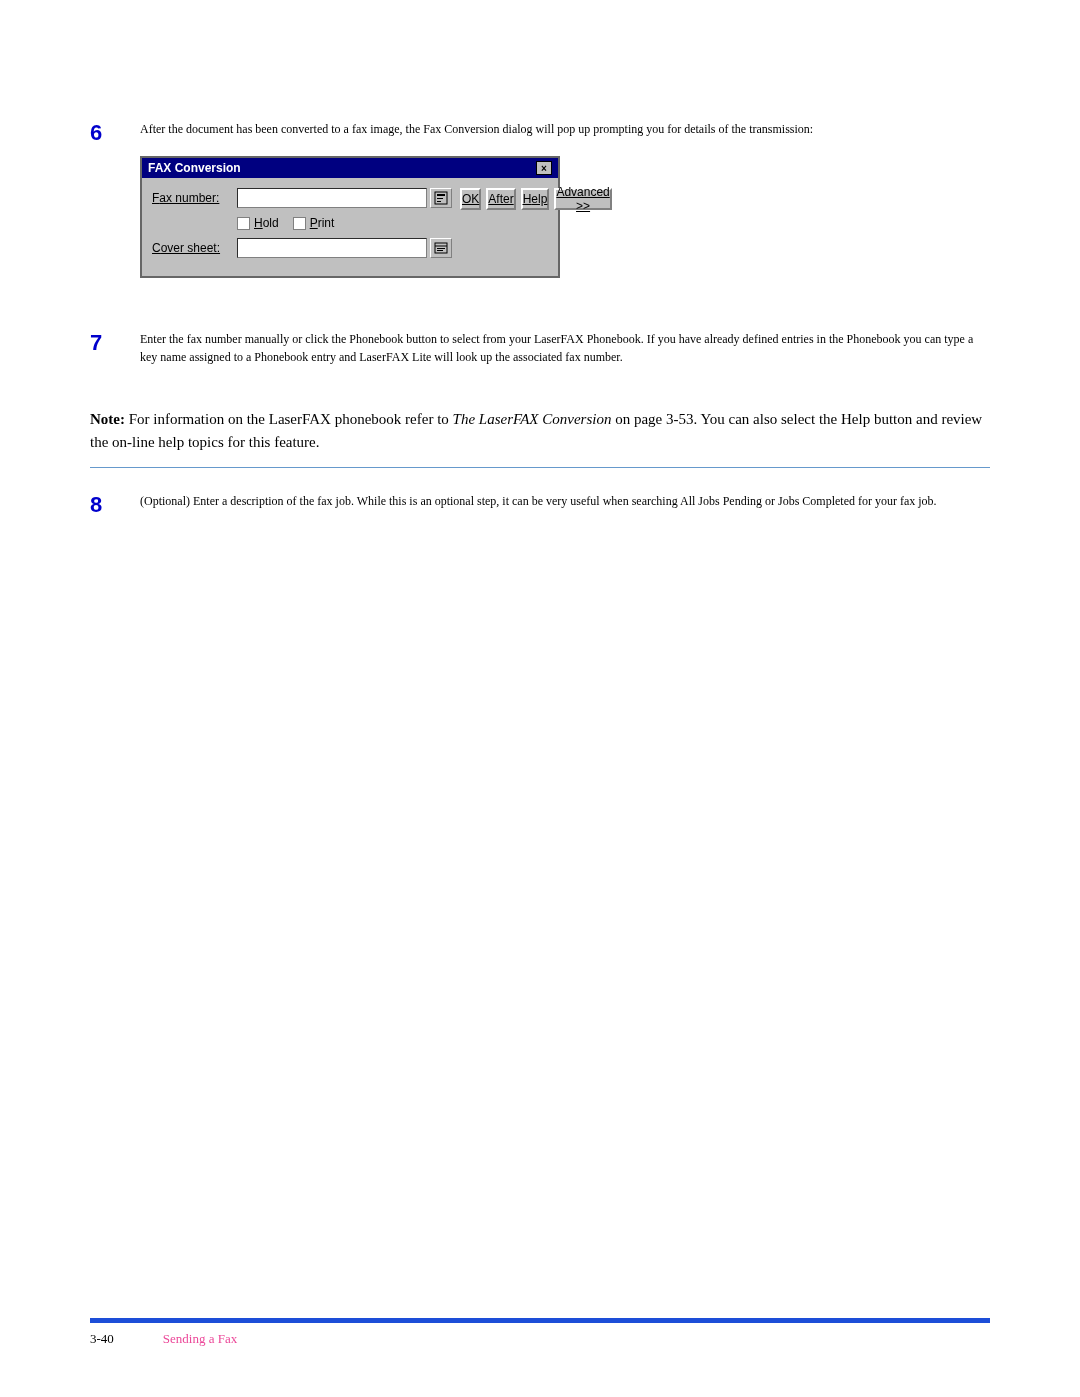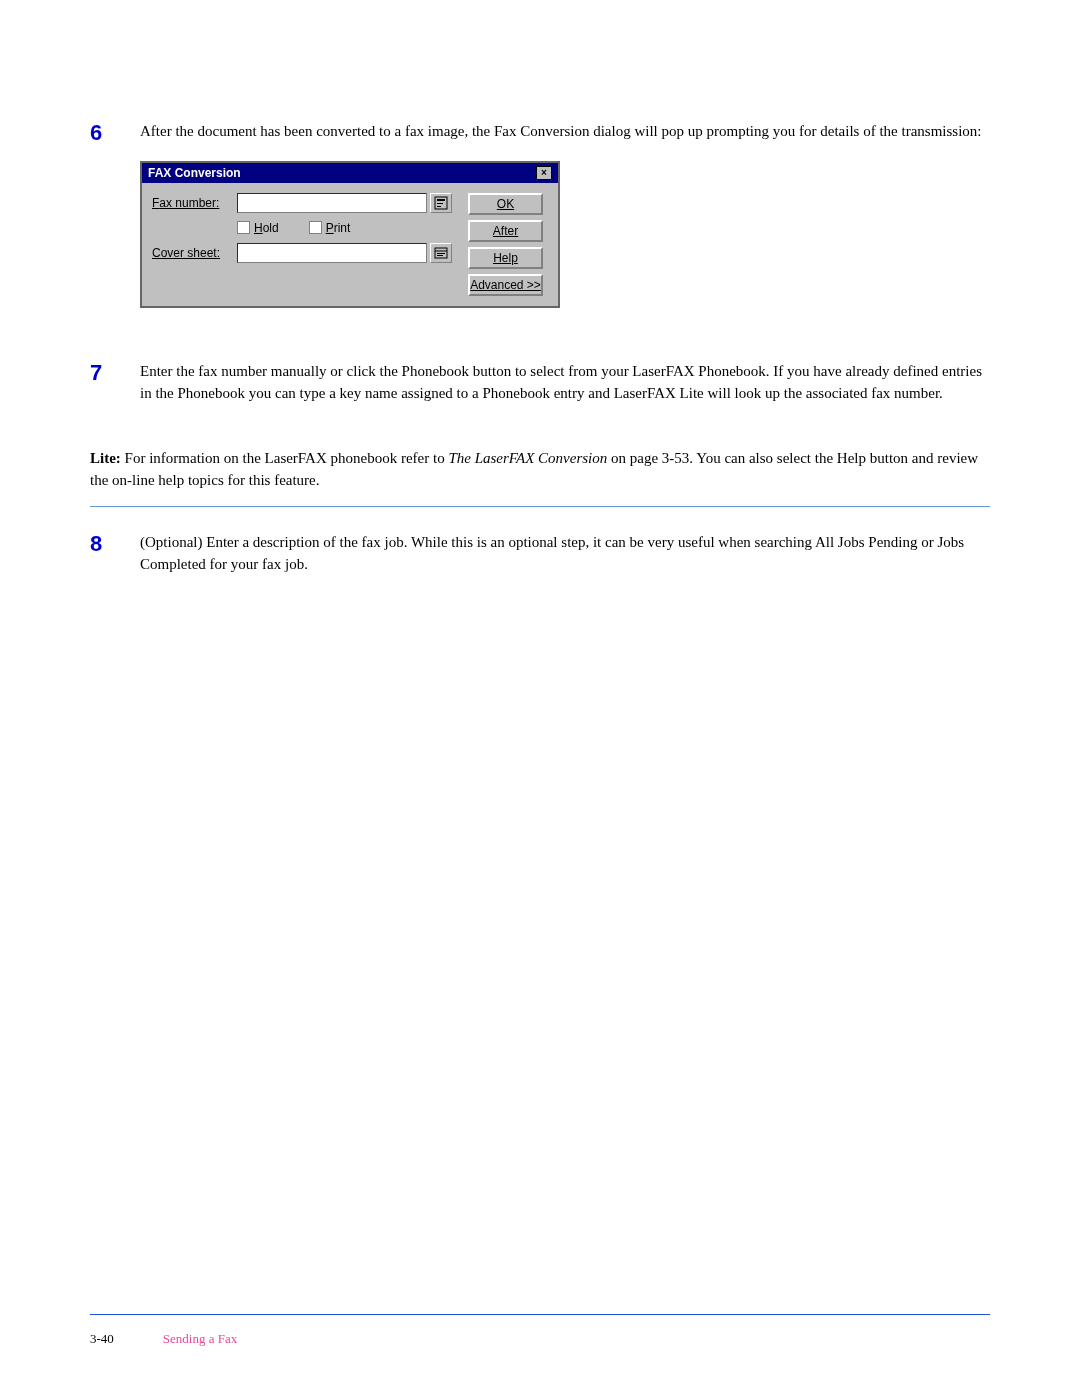--- a/index.html
+++ b/index.html
@@ -34,21 +34,21 @@
       min-width: 50px;
       margin-top: 0px;
       font-family: Arial, sans-serif;
     }
 
     .step-content {
       flex: 1;
     }
 
     .step-text {
-      font-size: 15px;
+      font-size: 12px;
       line-height: 1.5;
       color: #000000;
       margin-bottom: 18px;
     }
 
     
     .dialog-wrapper {
       margin: 10px 0 24px 0;
     }
 
@@ -163,21 +163,21 @@
       display: flex;
       align-items: center;
       justify-content: center;
       cursor: pointer;
       font-size: 9px;
     }
 
     .checkboxes-row {
       display: flex;
       align-items: center;
-      gap: 30px;
+      gap: 14px;
       margin-left: 85px;
       margin-bottom: 8px;
     }
 
     .checkbox-item {
       display: flex;
       align-items: center;
       gap: 4px;
       font-size: 12px;
     }
@@ -185,21 +185,21 @@
     .checkbox-box {
       width: 13px;
       height: 13px;
       border: 1px solid #808080;
       background: #ffffff;
       display: inline-block;
     }
 
     .fax-buttons {
       display: flex;
-      flex-direction: column;
+      flex-direction: row;
       gap: 5px;
       min-width: 80px;
     }
 
     .fax-btn {
       width: 75px;
       height: 22px;
       background: #c0c0c0;
       border-top: 2px solid #ffffff;
       border-left: 2px solid #ffffff;
@@ -260,22 +260,22 @@
       min-width: 50px;
       font-family: Arial, sans-serif;
     }
 
     
     .footer {
       position: absolute;
       bottom: 50px;
       left: 90px;
       right: 90px;
-      border-top: 1px solid #1d4ed8;
-      padding-top: 16px;
+      border-top: 5px solid #1d4ed8;
+      padding-top: 8px;
       display: flex;
       align-items: center;
       gap: 30px;
     }
 
     .footer-page {
       font-size: 13px;
       color: #000;
     }
 
@@ -376,21 +376,21 @@
 
   <div class="step7-block">
     <div class="step-number">7</div>
     <div class="step-content">
       <p class="step-text">Enter the fax number manually or click the Phonebook button to select from your LaserFAX Phonebook.  If you have already defined entries in the Phonebook you can type a key name assigned to a Phonebook entry and LaserFAX Lite will look up the associated fax number.</p>
     </div>
   </div>
 
   <div class="note-block">
     <p class="note-text">
-      <strong>Lite:</strong>
+      <strong>Note:</strong>
       <span> For information on the LaserFAX phonebook refer to <em>The LaserFAX Conversion</em> on page 3-53.  You can also select the Help button and review the on-line help topics for this feature.</span>
     </p>
   </div>
 
   <div class="step8-block">
     <div class="step8-number">8</div>
     <div class="step-content">
       <p class="step-text">(Optional) Enter a description of the fax job.  While this is an optional step, it can be very useful when searching All Jobs Pending or Jobs Completed for your fax job.</p>
     </div>
   </div>

